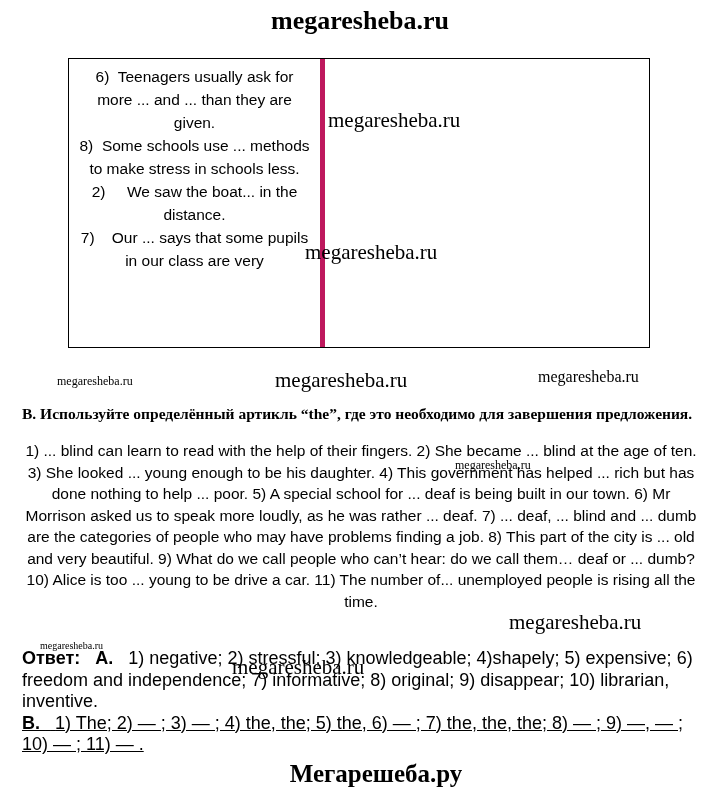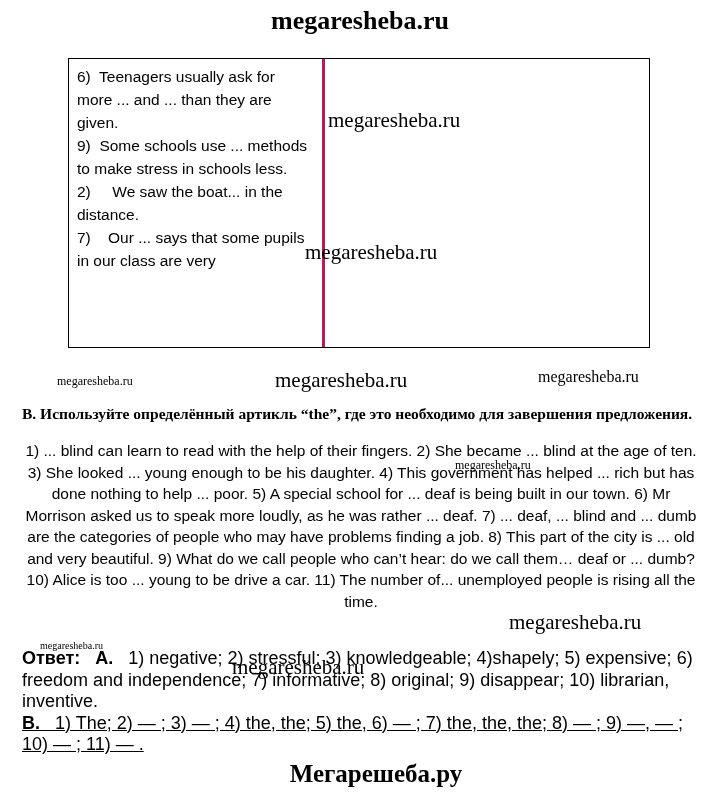--- a/index.html
+++ b/index.html
@@ -47,24 +47,25 @@
     top: 58px;
     width: 582px;
     height: 290px;
     border: 1px solid #000000;
     box-sizing: border-box;
     display: flex;
   }
   .exercise-table .cell-left {
     width: 256px;
     box-sizing: border-box;
-    border-right: 3px solid #be185d;
+    border-right: 5px solid #be185d;
     padding: 6px 8px 0 8px;
     font-size: 15.5px;
     line-height: 23px;
+    text-align: center;
   }
   .exercise-table .cell-right {
     flex: 1;
     box-sizing: border-box;
   }
   .tbl-line {
     white-space: pre-wrap;
   }
   .section-title {
     position: absolute;
@@ -113,21 +114,21 @@
 </head>
 <body>
 
 <div class="page">
 
   <div class="site-header">megaresheba.ru</div>
 
   <div class="exercise-table">
     <div class="cell-left">
       <div class="tbl-line">6)  Teenagers usually ask for more ... and ... than they are given.</div>
-      <div class="tbl-line">9)  Some schools use ... methods to make stress in schools less.</div>
+      <div class="tbl-line">8)  Some schools use ... methods to make stress in schools less.</div>
       <div class="tbl-line">2)     We saw the boat... in the distance.</div>
       <div class="tbl-line">7)    Our ... says that some pupils in our class are very</div>
     </div>
     <div class="cell-right"></div>
   </div>
 
   <div class="section-title">B. Используйте определённый артикль “the”, где это необходимо для завершения предложения.</div>
 
   <div class="body-text">1) ... blind can learn to read with the help of their fingers. 2) She became ... blind at the age of ten. 3) She looked ... young enough to be his daughter. 4)       This government has helped ... rich but has done nothing to help ... poor. 5)       A special school for ... deaf is being built in our town. 6) Mr Morrison asked us to speak more loudly, as he was rather ... deaf. 7) ... deaf, ... blind and ... dumb are the categories of people who may have problems finding a job. 8) This part of the city is ... old and very beautiful. 9) What do we call people who can’t hear: do we call them… deaf or ... dumb? 10) Alice is too ... young to be drive a car. 11) The number of... unemployed people is rising all the time.</div>
 

